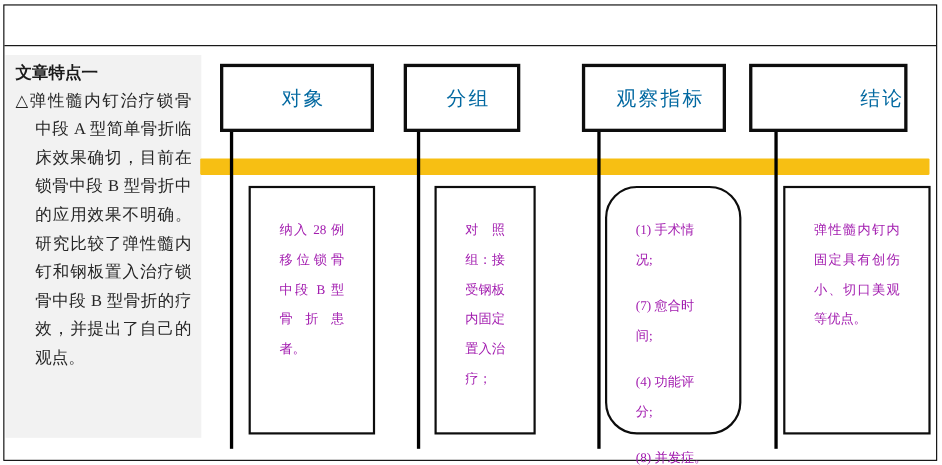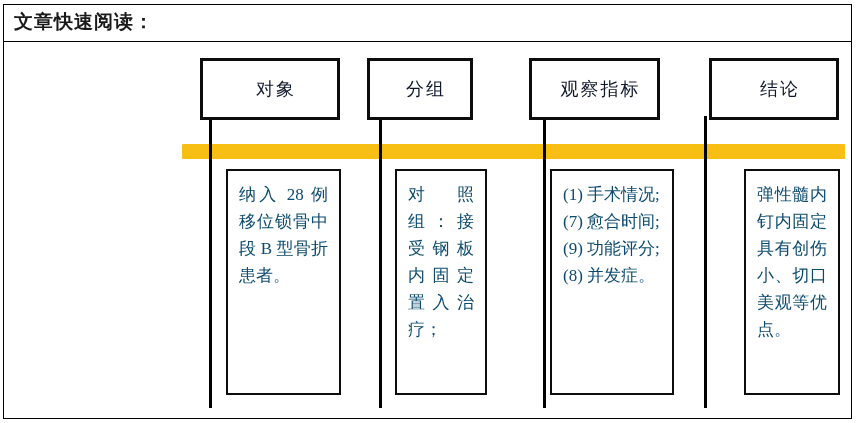--- a/index.html
+++ b/index.html
@@ -114,90 +114,95 @@
     background: #ffffff;
     box-sizing: border-box;
     display: flex;
     align-items: center;
     justify-content: center;
   }
   .head-box span {
     font-family: "Liberation Serif", "DejaVu Serif", serif;
     font-size: 18px;
     letter-spacing: 2px;
-    color: #0f172a;
+    color: #0369a1;
     white-space: nowrap;
     margin-left: 12px;
   }
 
   .body-box {
     position: absolute;
     top: 169px;
     height: 226px;
     border: 2px solid #0d0d0d;
     background: #ffffff;
     box-sizing: border-box;
     padding: 10px 11px 0 11px;
   }
   .body-box p {
-    margin: 0;
-    font-family: "Liberation Serif", "DejaVu Serif", serif;
-    font-size: 17px;
+    margin: 15px;
+    font-family: "Liberation Serif", "DejaVu Serif", serif;
+    font-size: 12px;
     line-height: 27px;
-    color: #0c4a6e;
+    color: #a21caf;
     text-align: justify;
     text-justify: inter-ideograph;
   }
   .body-box p.plain {
     text-align: left;
   }
 </style>
 </head>
 <body>
 
 <div id="slide">
 
   <div class="outer-frame"></div>
 
-  <div class="title">文章快速阅读：</div>
   <div class="title-rule"></div>
 
+  <div class="left-panel">
+    <div class="left-panel-head">文章特点一</div>
+    <div class="left-panel-body">
+      <span class="hang">△弹性髓内钉治疗锁骨中段 A 型简单骨折临床效果确切，目前在锁骨中段 B 型骨折中的应用效果不明确。研究比较了弹性髓内钉和钢板置入治疗锁骨中段 B 型骨折的疗效，并提出了自己的观点。</span>
+    </div>
+  </div>
 
   <div class="yellow-bar"></div>
 
   <div class="col-rule" style="left:209px;"></div>
   <div class="col-rule" style="left:379px;"></div>
   <div class="col-rule" style="left:543px;"></div>
   <div class="col-rule" style="left:704px;"></div>
 
   <div class="head-box" style="left:200px; width:140px;">
     <span>对象</span>
   </div>
   <div class="head-box" style="left:367px; width:106px;">
     <span>分组</span>
   </div>
   <div class="head-box" style="left:529px; width:131px;">
     <span>观察指标</span>
   </div>
-  <div class="head-box" style="left:709px; width:130px;">
+  <div class="head-box" style="left:681px; width:144px;justify-content:flex-end;">
     <span>结论</span>
   </div>
 
   <div class="body-box" style="left:226px; width:115px;">
     <p>纳入 28 例移位锁骨中段 B 型骨折患者。</p>
   </div>
 
   <div class="body-box" style="left:395px; width:92px;">
     <p>对照组：接受钢板内固定置入治疗；</p>
   </div>
 
-  <div class="body-box" style="left:550px; width:124px;">
+  <div class="body-box" style="left:550px; width:124px;border-radius:29px;">
     <p class="plain">(1) 手术情况;</p>
     <p class="plain">(7) 愈合时间;</p>
-    <p class="plain">(9) 功能评分;</p>
+    <p class="plain">(4) 功能评分;</p>
     <p class="plain">(8) 并发症。</p>
   </div>
 
-  <div class="body-box" style="left:744px; width:96px;">
+  <div class="body-box" style="left:712px; width:134px;">
     <p>弹性髓内钉内固定具有创伤小、切口美观等优点。</p>
   </div>
 
 </div>
 
 </body></html>

